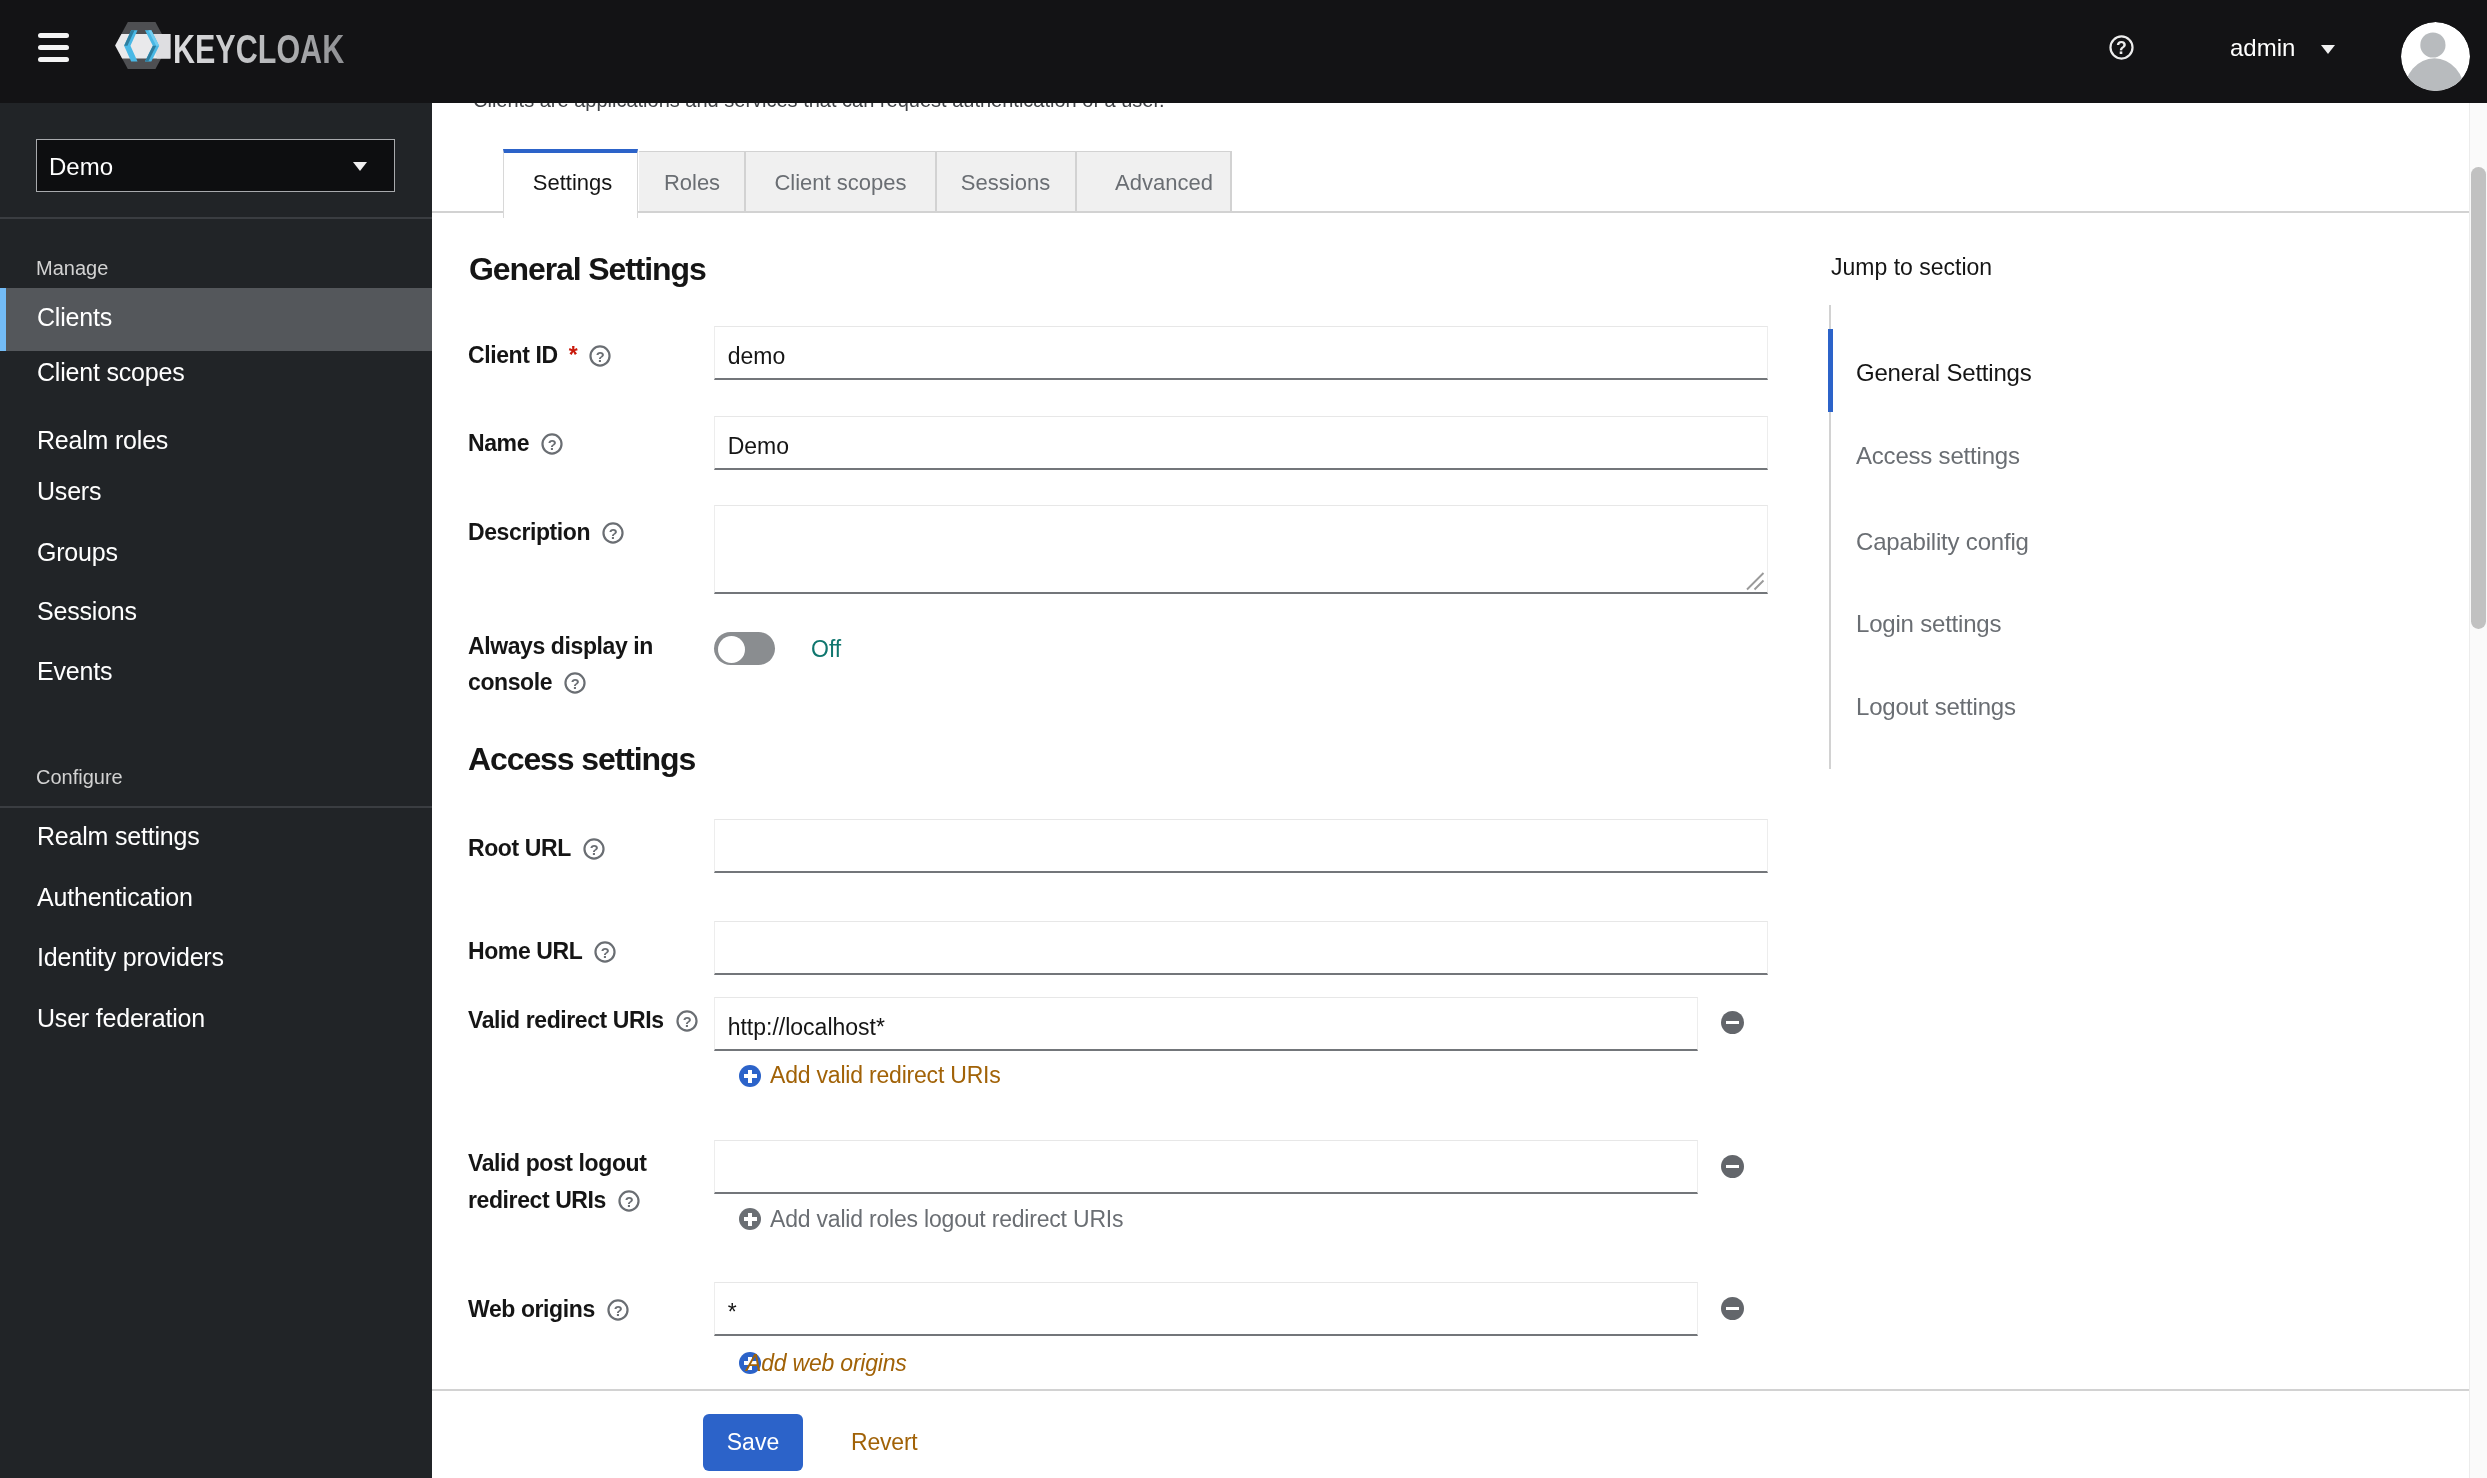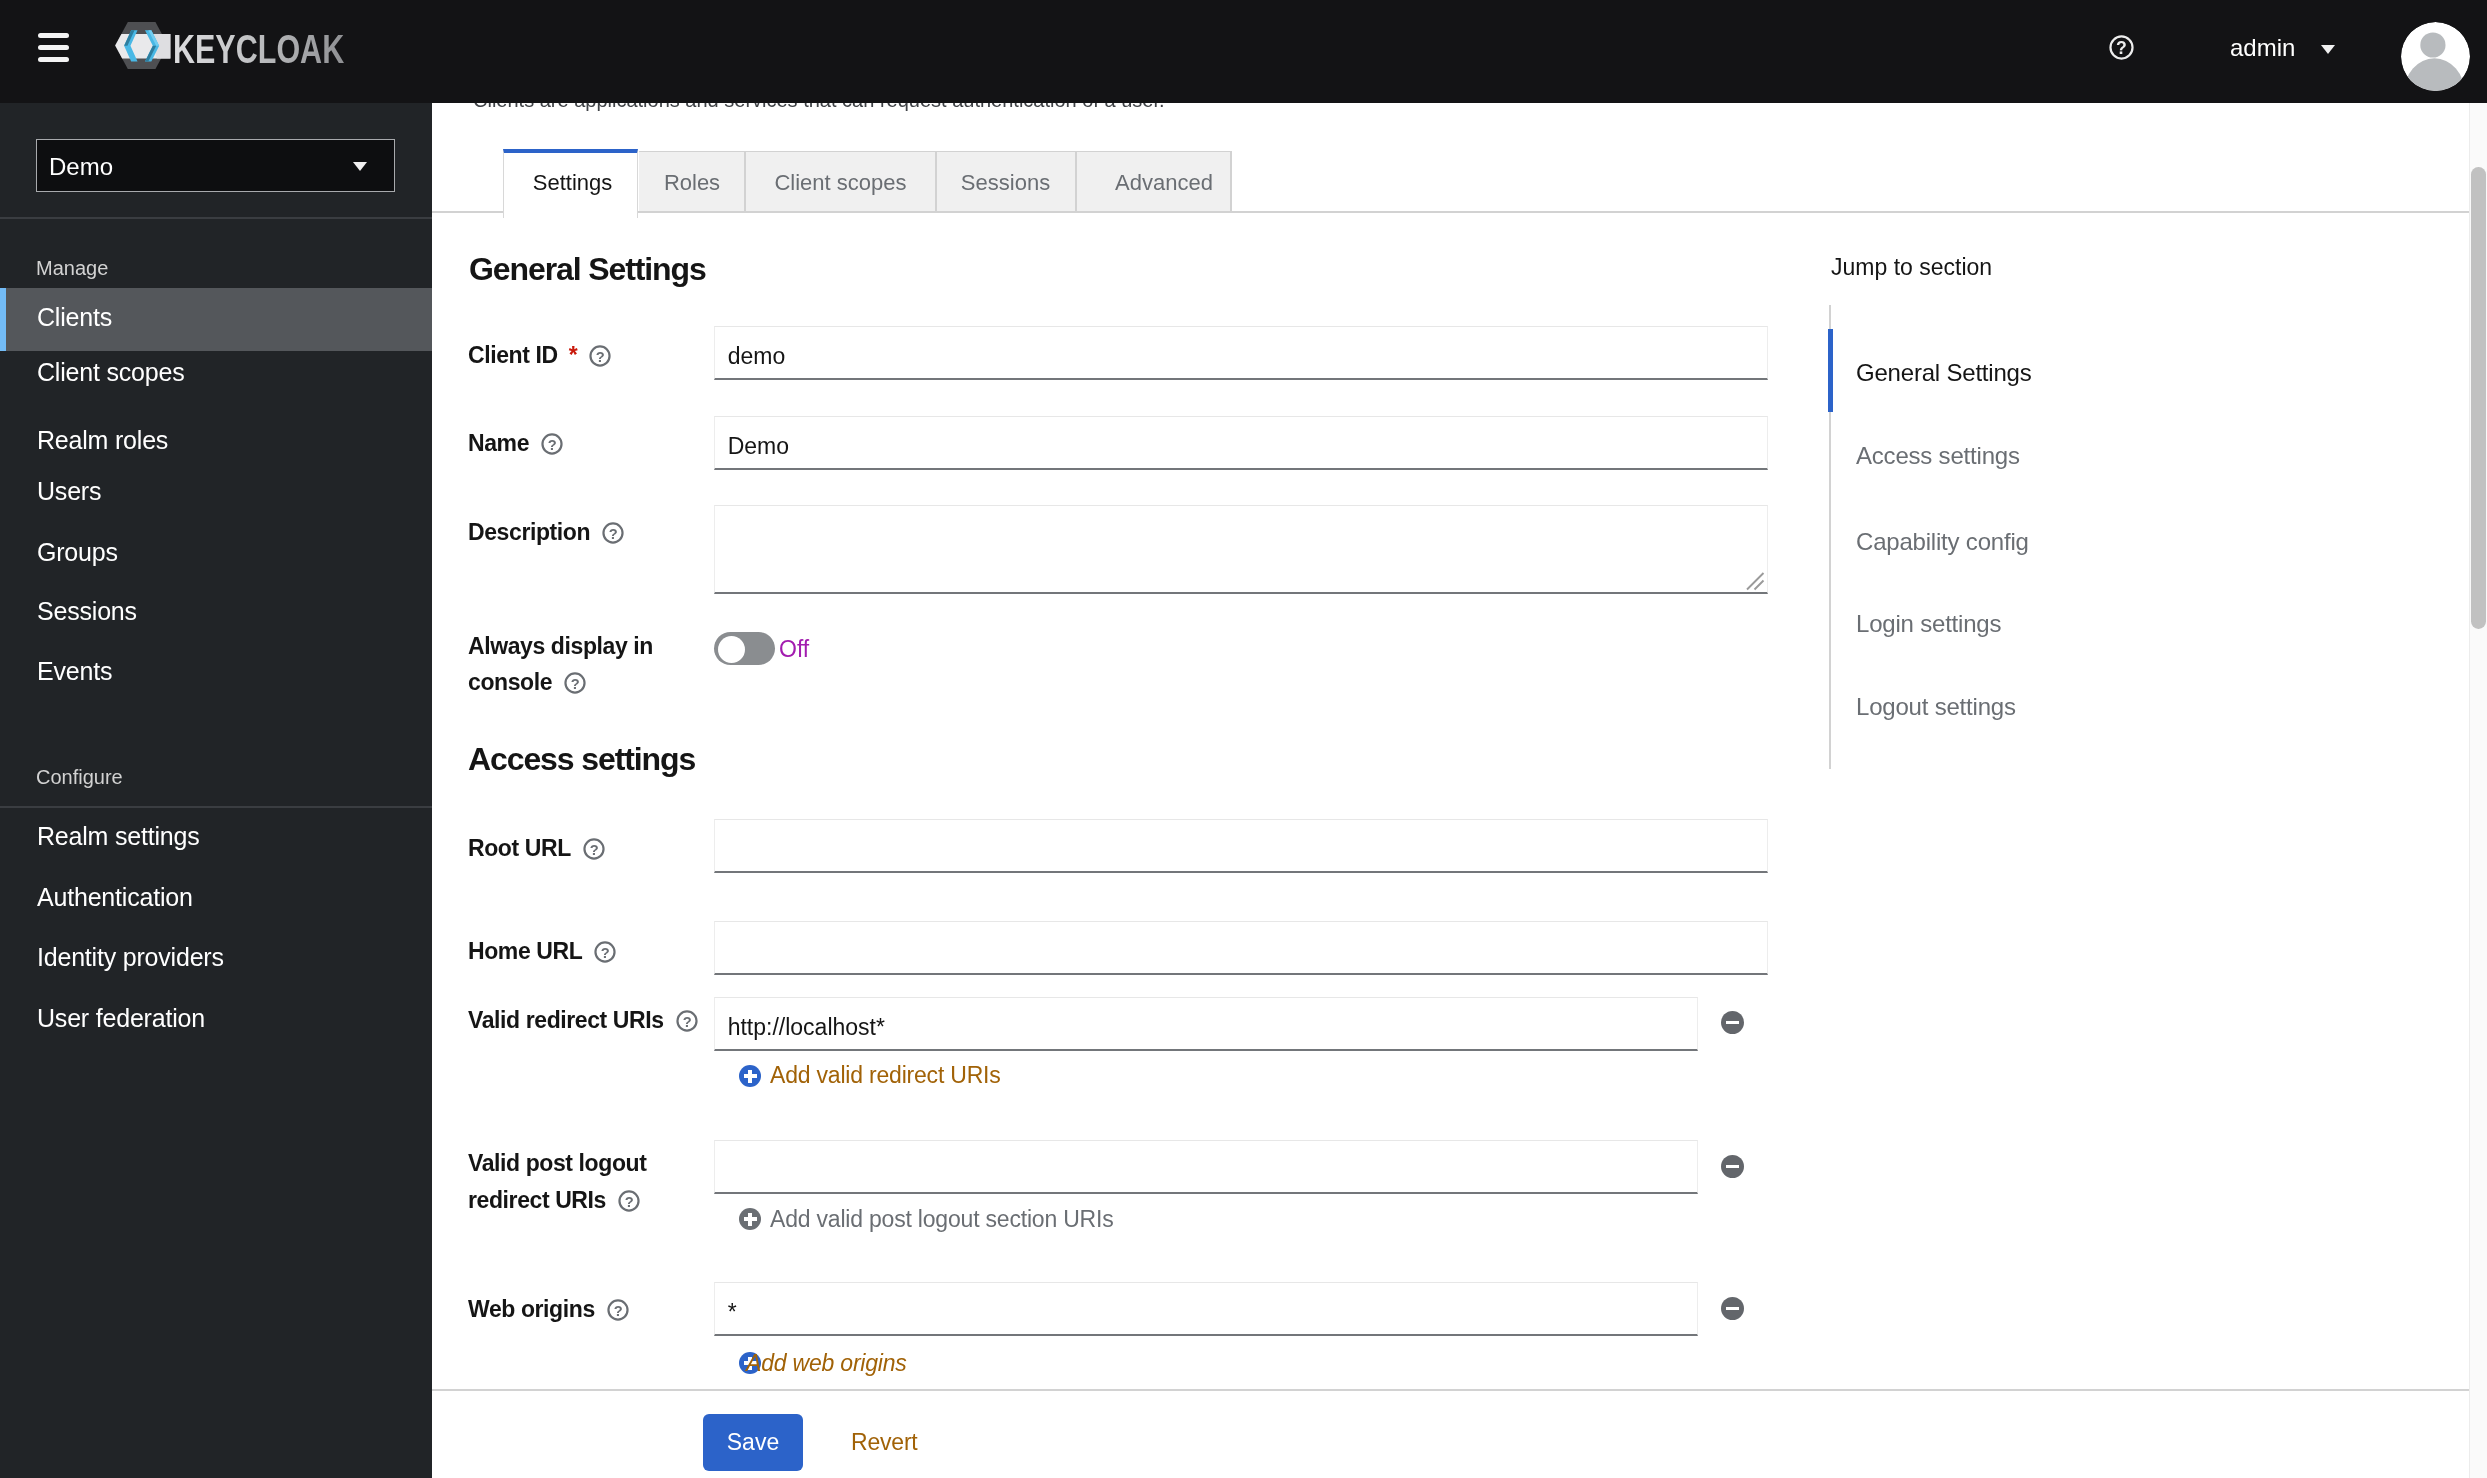--- a/index.html
+++ b/index.html
@@ -67,21 +67,21 @@
       <text x="15" y="22.5" text-anchor="middle" font-size="20" font-weight="bold" fill="#6a6e73">?</text>
     </svg></div>
 <div class="input" style="left:714px; top:505px; width:1054px; height:89px;"></div>
 
 <div class="abs lbl" style="left:468px; top:628px; line-height:36px;">Always display in<br>console<svg class="hicon" viewBox="0 0 30 30" style="font-size:31px">
       <circle cx="15" cy="15" r="13" fill="none" stroke="#6a6e73" stroke-width="3"></circle>
       <text x="15" y="22.5" text-anchor="middle" font-size="20" font-weight="bold" fill="#6a6e73">?</text>
     </svg></div>
 <div class="abs" style="left:714px; top:632px; width:61px; height:33px; border-radius:17px; background:#8a8d90;"></div>
 <div class="abs" style="left:718px; top:636px; width:27px; height:27px; border-radius:50%; background:#fff;"></div>
-<div class="abs txt" style="left:779px; top:636px; color:#a21caf;">Off</div>
+<div class="abs txt" style="left:811px; top:636px; color:#0f766e;">Off</div>
 
 <div class="abs" style="left:468px; top:741px; font-size:32px; font-weight:bold; letter-spacing:-1.1px; color:#151515;">Access settings</div>
 
 <div class="abs lbl" style="left:468px; top:835px;">Root URL<svg class="hicon" viewBox="0 0 30 30" style="font-size:31px">
       <circle cx="15" cy="15" r="13" fill="none" stroke="#6a6e73" stroke-width="3"></circle>
       <text x="15" y="22.5" text-anchor="middle" font-size="20" font-weight="bold" fill="#6a6e73">?</text>
     </svg></div>
 <div class="input" style="left:714px; top:819px; width:1054px; height:54px;"></div>
 
 <div class="abs lbl" style="left:468px; top:938px;">Home URL<svg class="hicon" viewBox="0 0 30 30" style="font-size:31px">
@@ -101,21 +101,21 @@
 <div class="plus" style="left:739px; top:1065px; background:#2c63c9;"></div>
 <div class="abs bluelink" style="left:770px; top:1062px;">Add valid redirect URIs</div>
 
 <div class="abs lbl" style="left:468px; top:1145px; line-height:37px;">Valid post logout<br>redirect URIs<svg class="hicon" viewBox="0 0 30 30" style="font-size:31px">
       <circle cx="15" cy="15" r="13" fill="none" stroke="#6a6e73" stroke-width="3"></circle>
       <text x="15" y="22.5" text-anchor="middle" font-size="20" font-weight="bold" fill="#6a6e73">?</text>
     </svg></div>
 <div class="input" style="left:714px; top:1140px; width:984px; height:54px;"></div>
 <div class="minus" style="left:1721px; top:1155px;"></div>
 <div class="plus" style="left:739px; top:1208px; background:#6a6e73;"></div>
-<div class="abs graylink" style="left:770px; top:1206px;">Add valid post logout section URIs</div>
+<div class="abs graylink" style="left:770px; top:1206px;">Add valid roles logout redirect URIs</div>
 
 <div class="abs lbl" style="left:468px; top:1296px;">Web origins<svg class="hicon" viewBox="0 0 30 30" style="font-size:31px">
       <circle cx="15" cy="15" r="13" fill="none" stroke="#6a6e73" stroke-width="3"></circle>
       <text x="15" y="22.5" text-anchor="middle" font-size="20" font-weight="bold" fill="#6a6e73">?</text>
     </svg></div>
 <div class="input" style="left:714px; top:1282px; width:984px; height:54px;">
     <div class="iv">*</div>
   </div>
 <div class="minus" style="left:1721px; top:1297px;"></div>
 <div class="plus" style="left:739px; top:1352px; background:#2c63c9;"></div>

